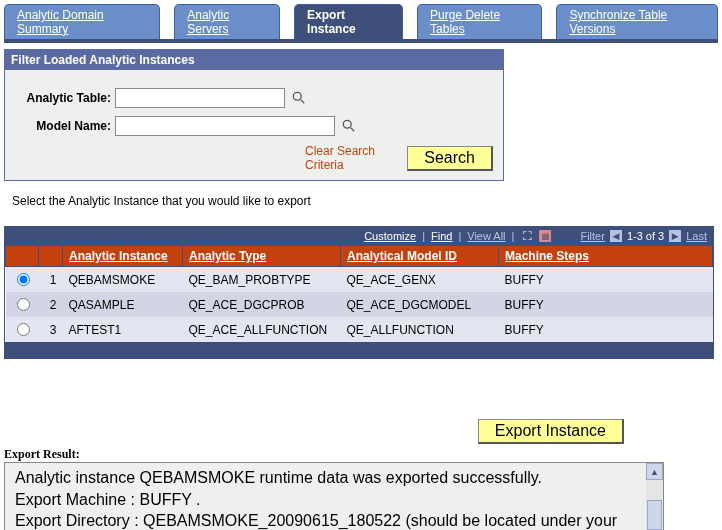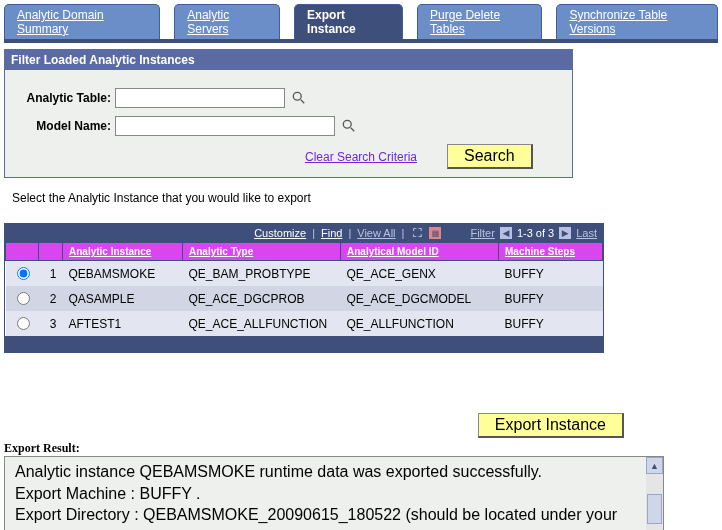--- a/index.html
+++ b/index.html
@@ -33,21 +33,21 @@
   }
   .tabstrip-border {
     height: 4px;
     background: #3f4f7c;
     margin-bottom: 6px;
   }
 
   
   .filter-box {
     border: 1px solid #5a6aa3;
-    width: 569px;
+    width: 500px;
     margin-bottom: 13px;
   }
   .filter-title {
     background: #5a6aa3;
     color: #fff;
     font-weight: bold;
     padding: 3px 6px;
   }
   .filter-body {
     background: #eef0ed;
@@ -77,38 +77,38 @@
     width: 16px; height: 16px;
     display: inline-flex; align-items: center; justify-content: center;
     cursor: pointer;
     color: #555;
   }
   .filter-actions {
     display: flex; align-items: center;
     gap: 30px;
     padding-left: 290px;
   }
-  .link-blue { color: #6d28d9; text-decoration: underline; cursor: pointer; }
+  .link-blue { color: #c2410c; cursor: pointer; }
   .link-white { color: #fff; text-decoration: underline; cursor: pointer; }
   .link-white.disabled { color: #b8c2e0; cursor: default; }
   .btn-yellow {
     background: #ffff99;
     border: 1px solid #888;
     border-right: 2px solid #555;
     border-bottom: 2px solid #555;
     padding: 2px 16px;
     font-size: 16px;
     cursor: pointer;
   }
   .instruction { margin: 8px 0 18px 8px; }
 
   
   .grid {
     border: 1px solid #3f4f7c;
-    width: 600px;
+    width: 710px;
   }
   .grid-nav {
     background: #3f4f7c;
     color: #fff;
     display: flex; justify-content: flex-end; align-items: center;
     gap: 4px;
     padding: 2px 6px;
     font-size: 11px;
   }
   .grid-nav .sep { color: #b8c2e0; margin: 0 2px; }
@@ -116,26 +116,26 @@
     display: inline-flex; align-items: center; justify-content: center;
     width: 14px; height: 14px;
     background: #b8c2e0;
     color: #3f4f7c;
     font-size: 9px;
     border: 1px solid #3f4f7c;
   }
   .nav-icon.zoom { width: 14px; height: 14px; background:none; color:#fff; font-size:12px; border:none;}
   .grid-table { width: 100%; border-collapse: collapse; }
   .grid-table th {
-    background: #d946ef;
+    background: #c2410c;
     color: #fff;
     text-align: left;
     font-weight: bold;
     text-decoration: underline;
-    font-size: 10px;
+    font-size: 12px;
     padding: 3px 6px;
     border: 1px solid #3f4f7c;
   }
   .grid-table th.no-ul { text-decoration: none; }
   .grid-table td {
     padding: 3px 6px;
     border: none;
   }
   .grid-table tr.row-odd  { background: #e3e6f0; }
   .grid-table tr.row-even { background: #d2d6e4; }

